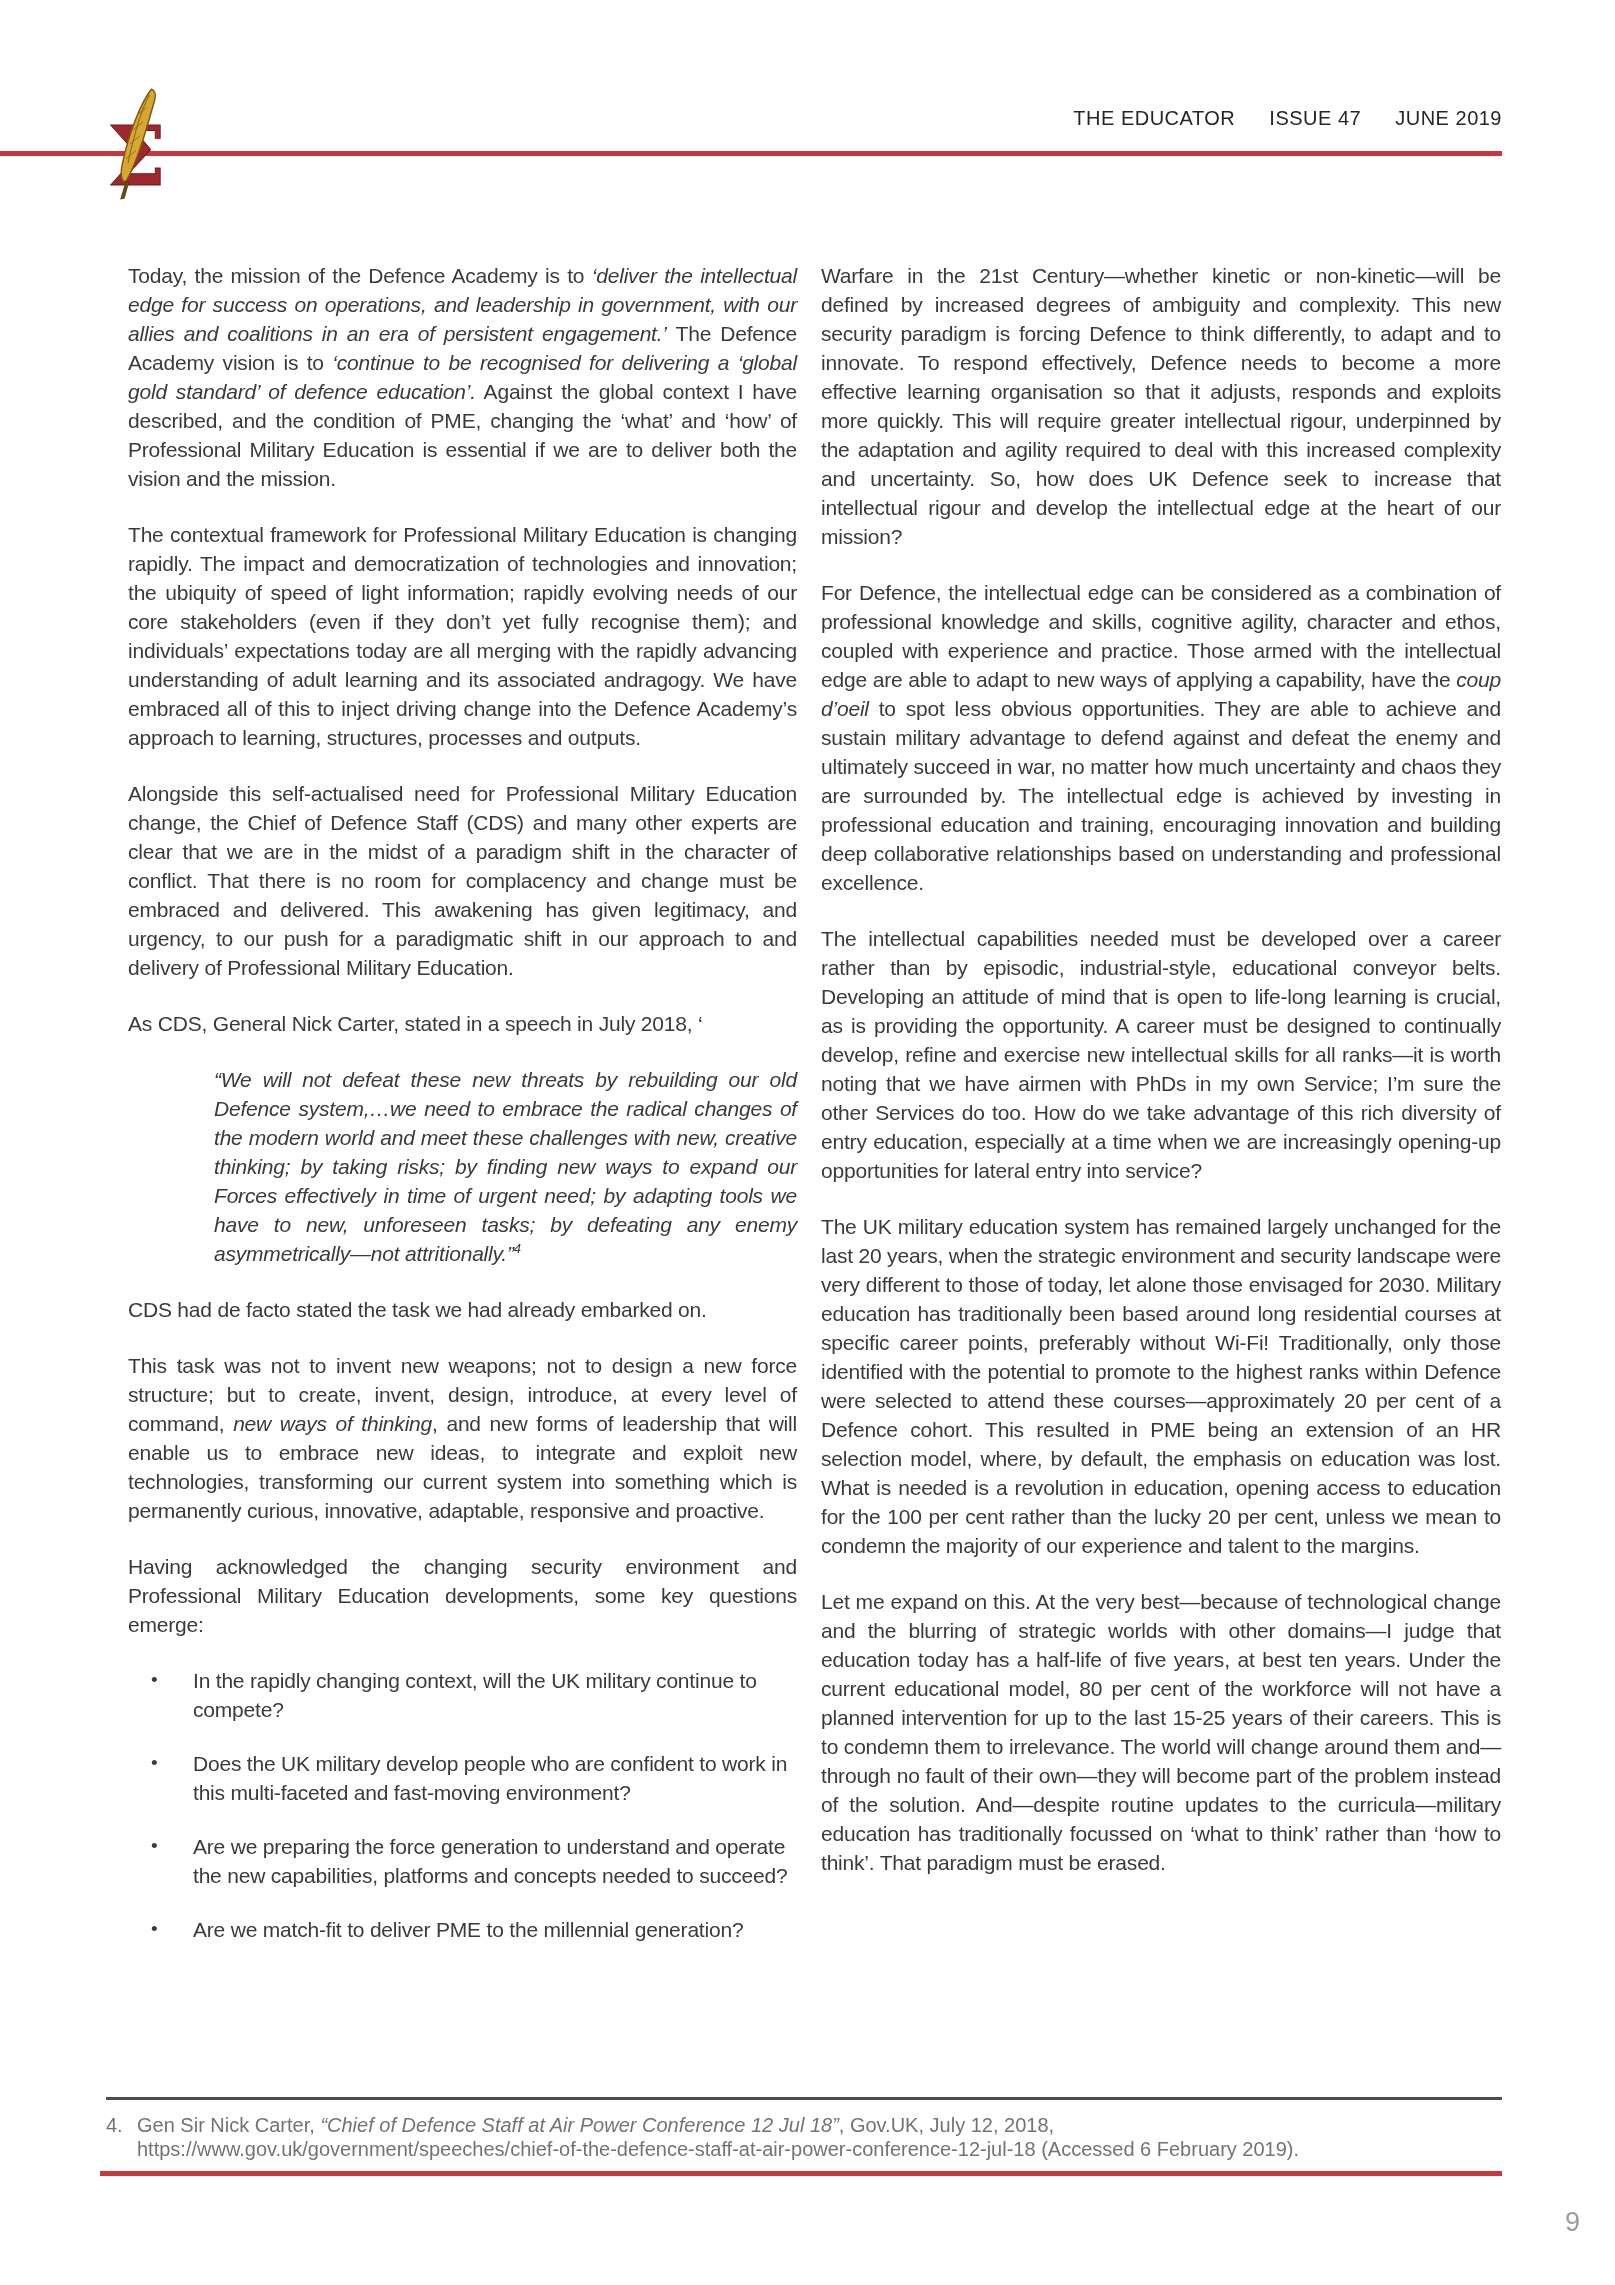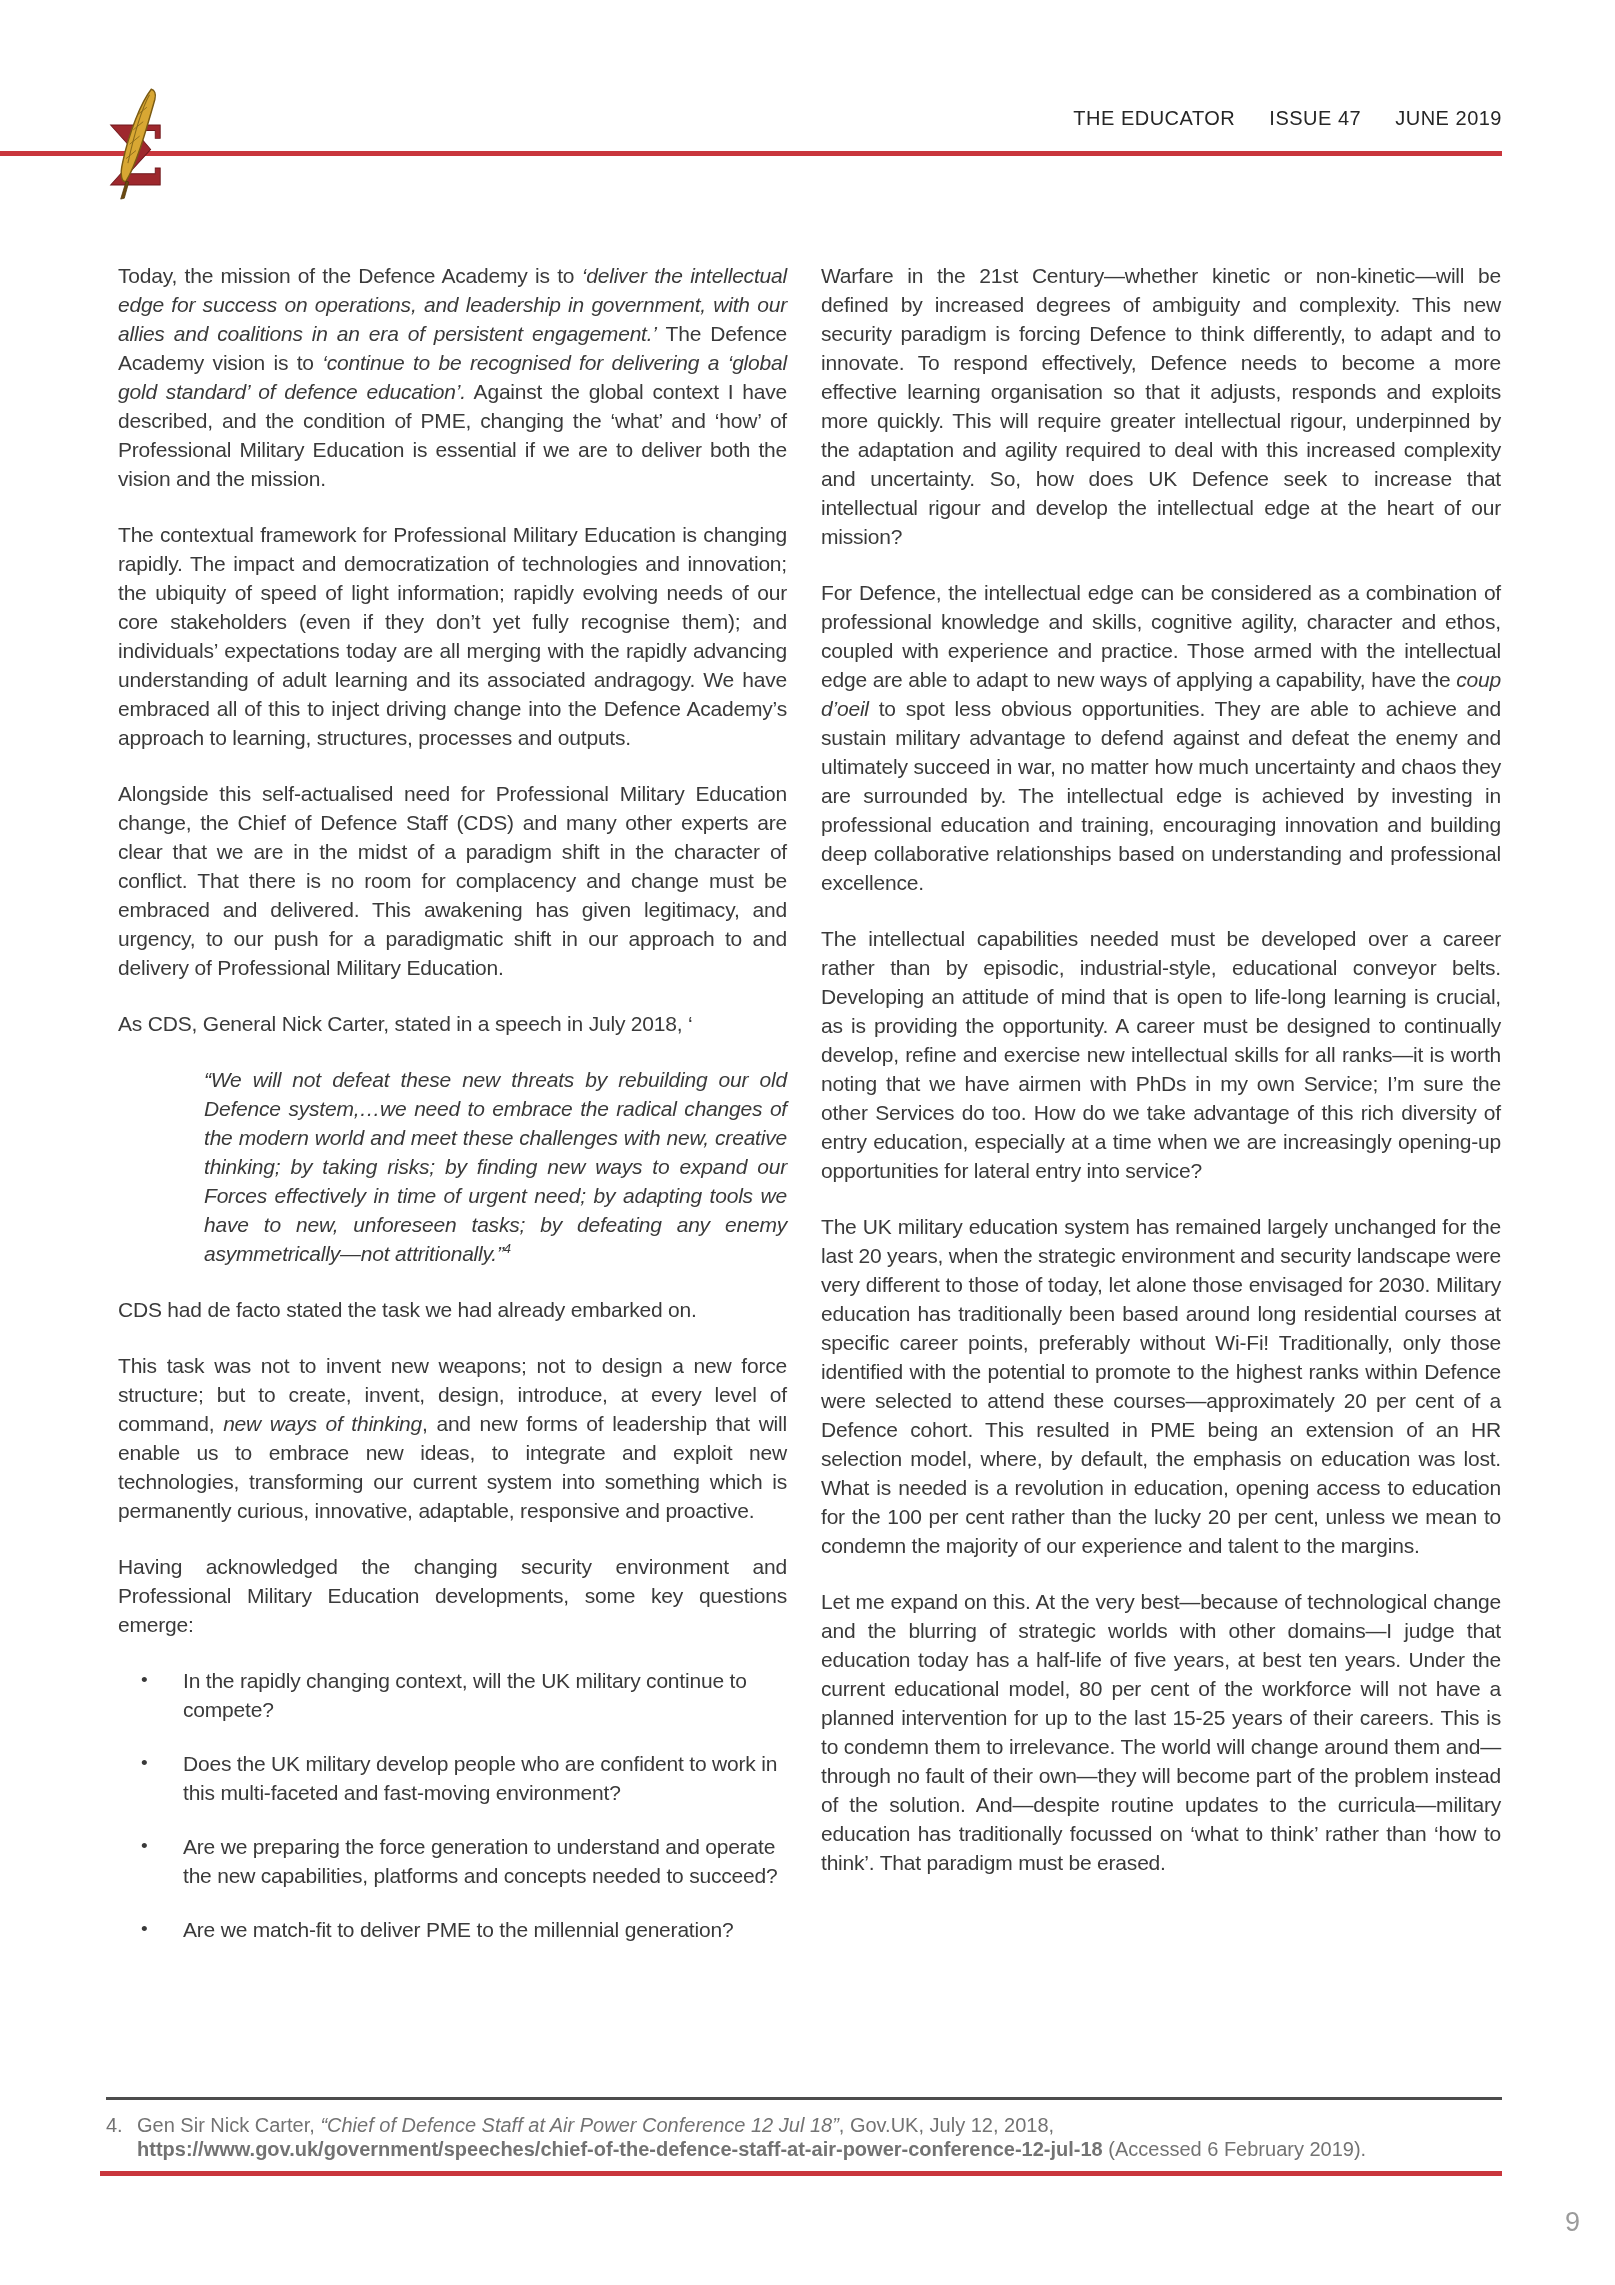--- a/index.html
+++ b/index.html
@@ -24,26 +24,26 @@
     background:#c9363c;z-index:1;
   }
   
   .logo{position:absolute;left:100px;top:87px;width:72px;height:118px;z-index:2;}
   
   .col{
     position:absolute;top:261px;
     font-size:21px;line-height:29px;letter-spacing:-0.2px;
     text-align:justify;
   }
-  .col-left{left:118px;width:669px;}
+  .col-left{left:128px;width:669px;}
   .col-right{left:821px;width:680px;}
   .para{margin:0 0 27px 0;}
   .quote{margin:0 0 27px 86px;font-style:italic;}
   .it{font-style:italic;}
-  .bd{font-weight:bold;}
+  .bd{font-weight:normal;}
   sup{font-size:0.62em;line-height:0;}
   ul.bullets{list-style:none;margin:12.7px 0 0 0;padding:0 0 0 65px;}
   ul.bullets li{position:relative;margin:0 0 25px 0;text-align:left;}
   ul.bullets li::before{
     content:"\2022";
     position:absolute;left:-42px;top:-0.9px;
     font-size:19px;color:#3a3a3a;
   }
   
   .fn-rule{position:absolute;left:106px;top:2097px;width:1396px;height:2.7px;background:#4d4d4d;}

